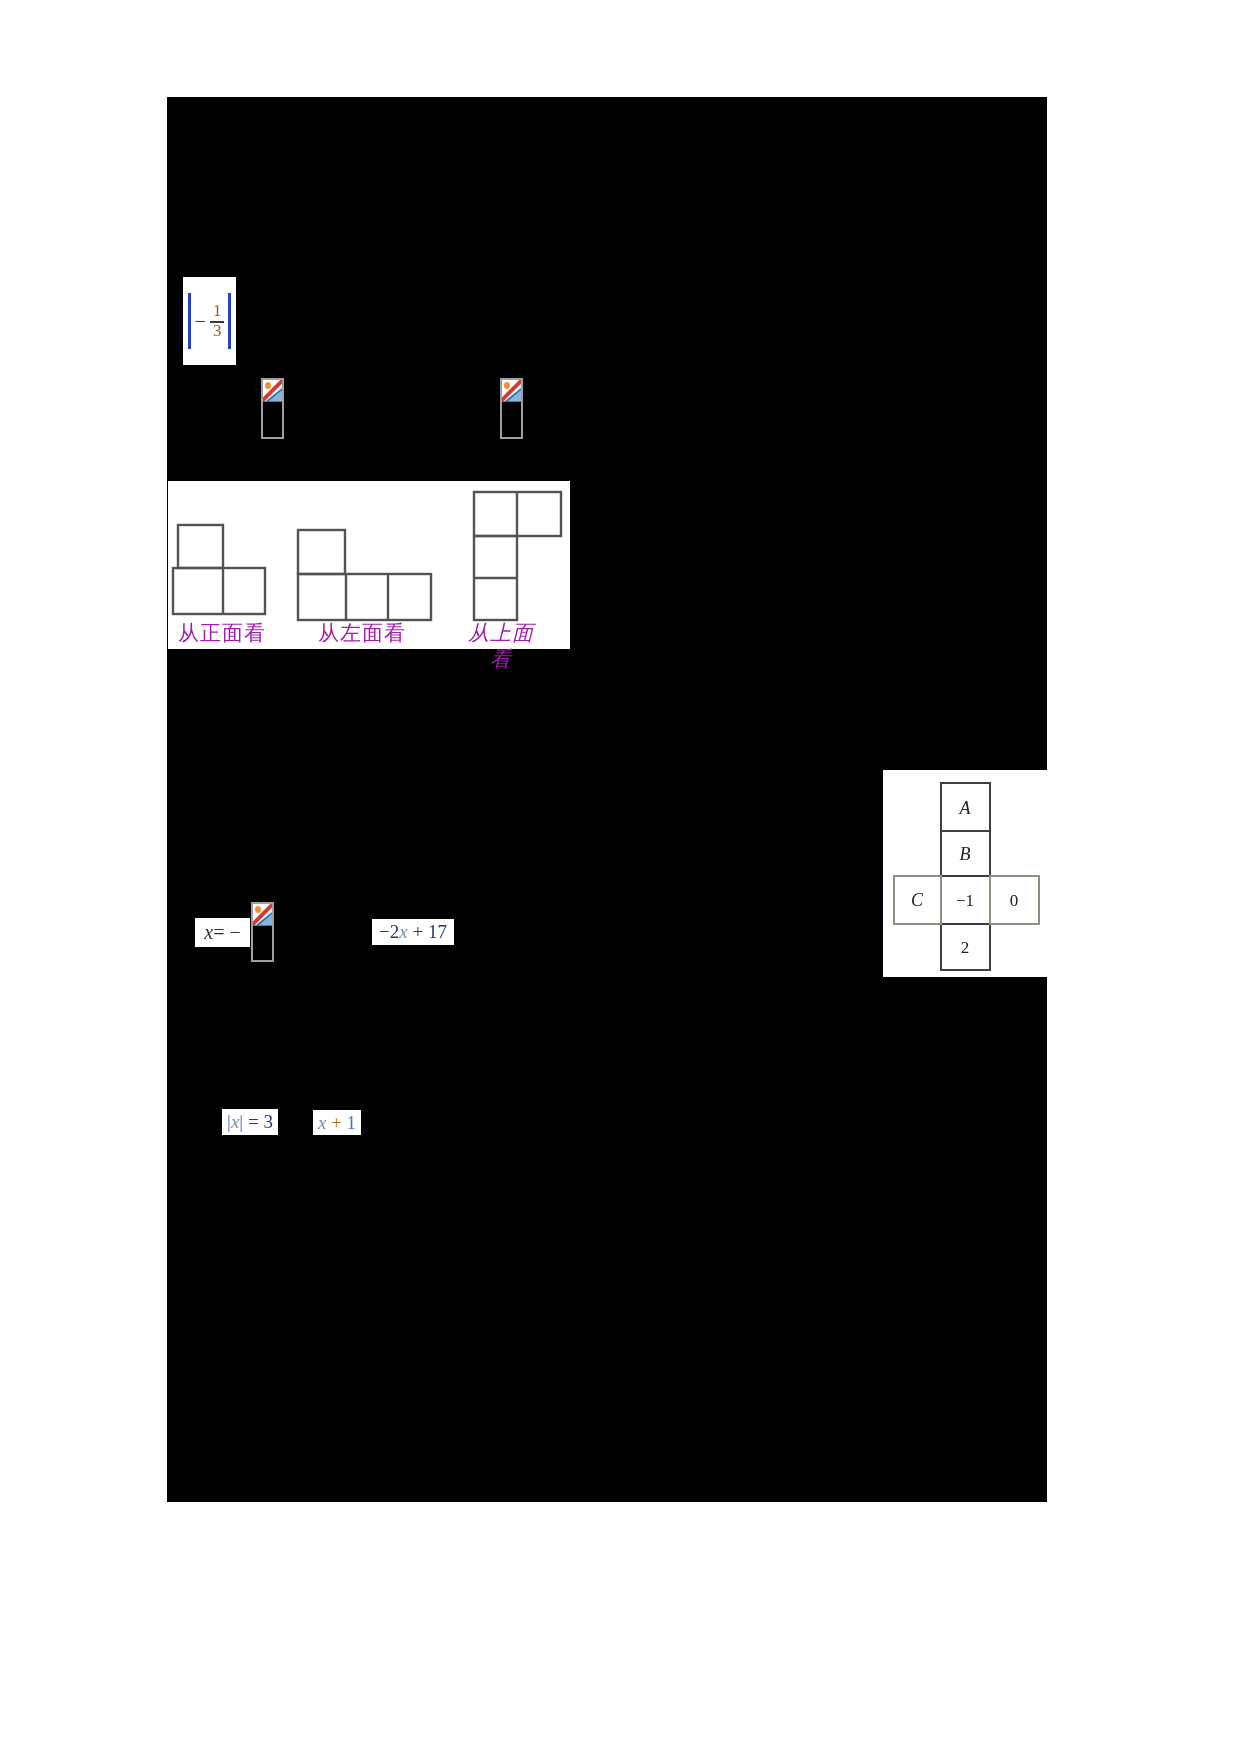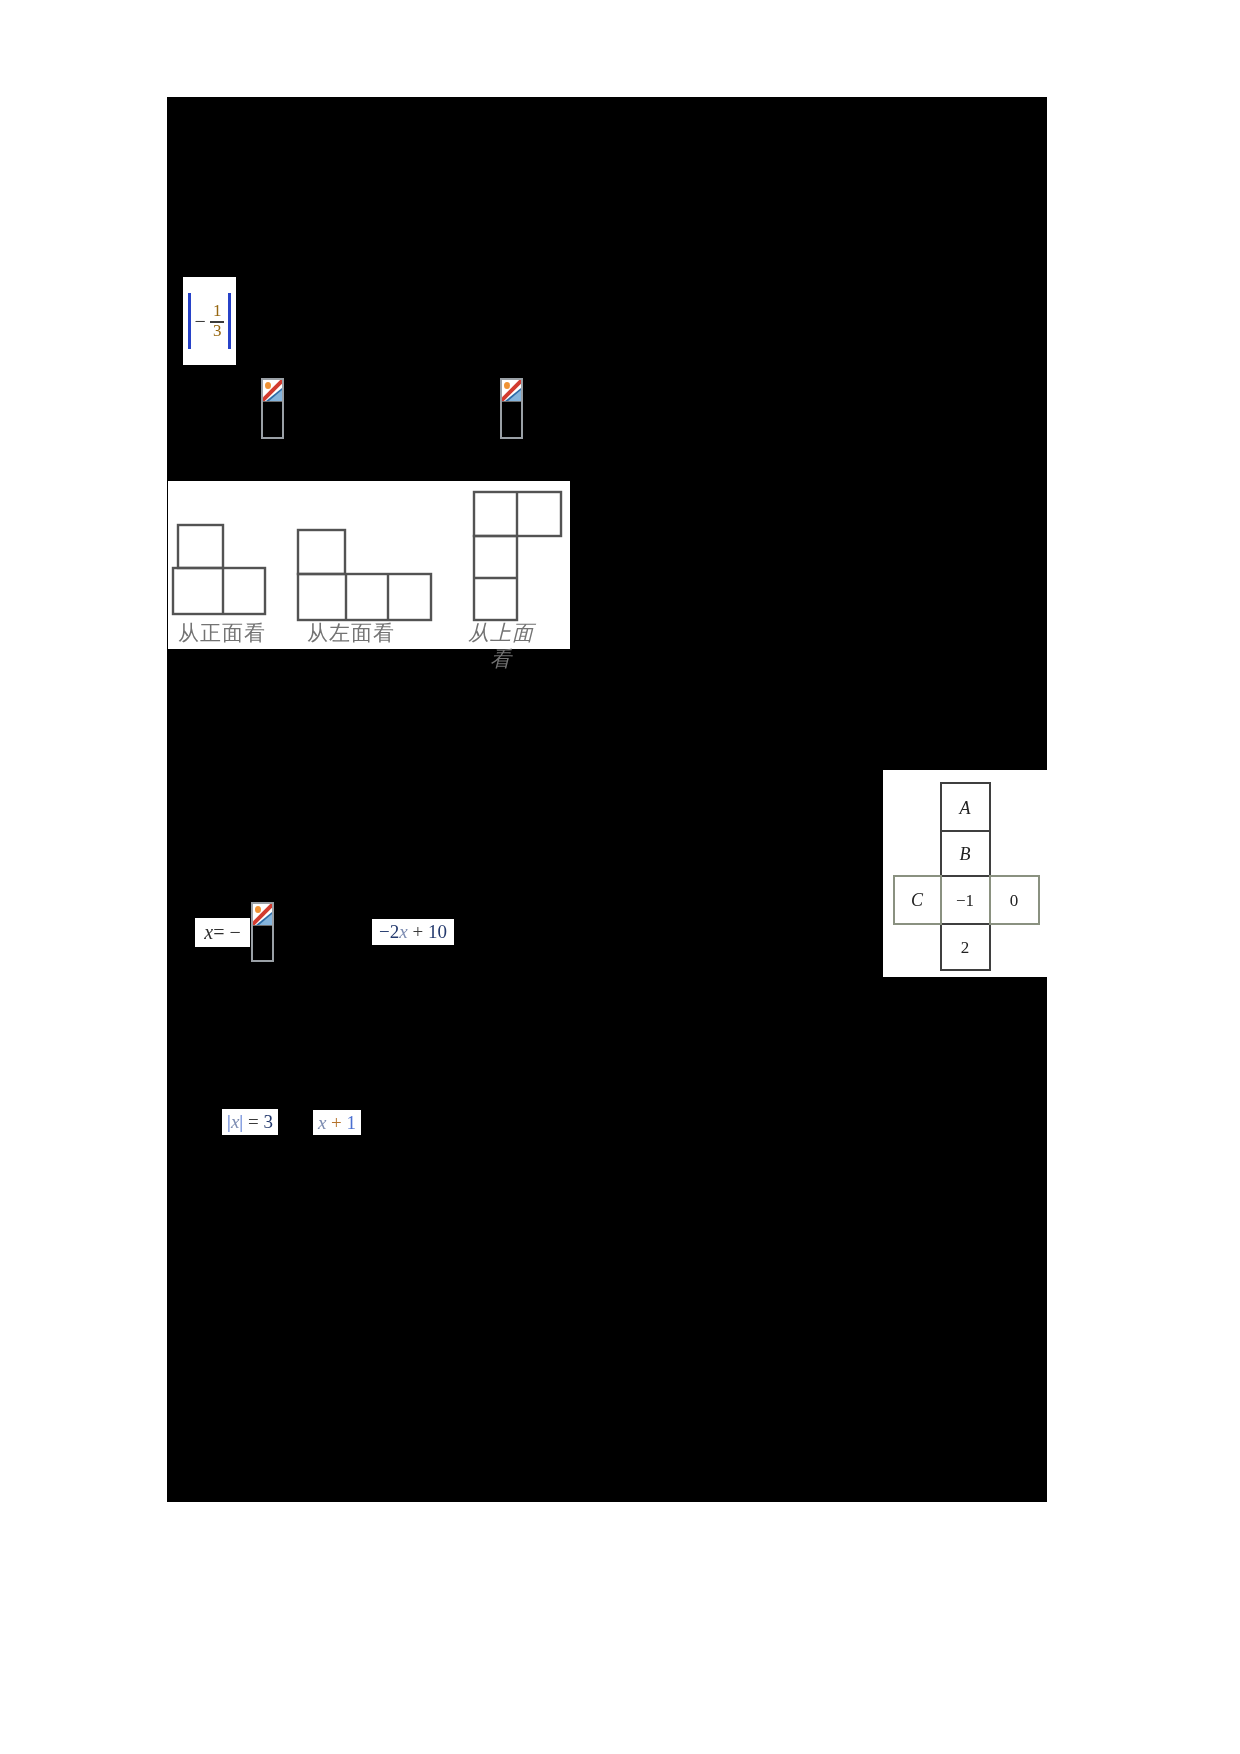--- a/index.html
+++ b/index.html
@@ -21,23 +21,23 @@
   .bi-icon{position:relative;width:19px;height:21px;background:#ffffff;overflow:hidden;border-bottom:1px solid #6e6e6e;}
   .bi-sun{position:absolute;left:2px;top:2px;width:6px;height:7px;border-radius:50%;background:#ef9234;}
   .bi-mtn-dark{position:absolute;right:0;bottom:0;width:0;height:0;border-left:16px solid transparent;border-bottom:13px solid #2d6da8;}
   .bi-mtn{position:absolute;right:0;bottom:0;width:0;height:0;border-left:13px solid transparent;border-bottom:11px solid #85b4dc;}
   .bi-slash{position:absolute;left:-6px;top:8px;width:32px;height:4px;background:#d23b2f;transform:rotate(-45deg);}
 
   
   .views{left:1px;top:384px;width:402px;height:168px;}
   .views svg{position:absolute;left:0;top:0;}
   .vlabel{position:absolute;top:139px;height:26px;font-family:"Liberation Sans", sans-serif;
-          font-size:21px;color:#737373;text-align:center;line-height:26px;letter-spacing:1px;}
+          font-size:21px;color:#a21caf;text-align:center;line-height:26px;letter-spacing:1px;}
   .vl-front{left:6px;width:96px;}
-  .vl-left{left:139px;width:88px;font-family:Liberation Serif, serif;}
+  .vl-left{left:150px;width:88px;font-family:Liberation Serif, serif;}
   .vl-top{left:291px;width:84px;font-style:italic;}
 
   
   .net{left:716px;top:673px;width:164px;height:207px;}
   .net text{font-family:"Liberation Serif", serif;fill:#222222;}
   .net .letter{font-style:italic;font-size:18px;}
   .net .number{font-size:17px;}
 
   
   .eq{display:flex;align-items:center;justify-content:center;white-space:pre;}
@@ -138,21 +138,21 @@
     <div class="broken" style="left:84px;top:805px;height:60px;">
       <div class="bi-icon">
         <div class="bi-sun"></div>
         <div class="bi-mtn-dark"></div>
         <div class="bi-mtn"></div>
         <div class="bi-slash"></div>
       </div>
     </div>
 
     <div class="patch eq eq-linear">
-      <span class="c-navy">−2</span><i class="c-xgray">x</i><span class="c-dark"> + </span><span class="c-navy">10</span>
+      <span class="c-navy">−2</span><i class="c-xgray">x</i><span class="c-dark"> + </span><span class="c-navy">17</span>
     </div>
 
     <div class="patch eq eq-absx">
       <span class="c-blue">|</span><i class="c-xgray">x</i><span class="c-blue">|</span><span class="c-dark"> = </span><span class="c-navy">3</span>
     </div>
 
     <div class="patch eq eq-xp1">
       <i class="c-xgray">x</i><span class="c-orange"> + </span><span class="c-blue">1</span>
     </div>
 

